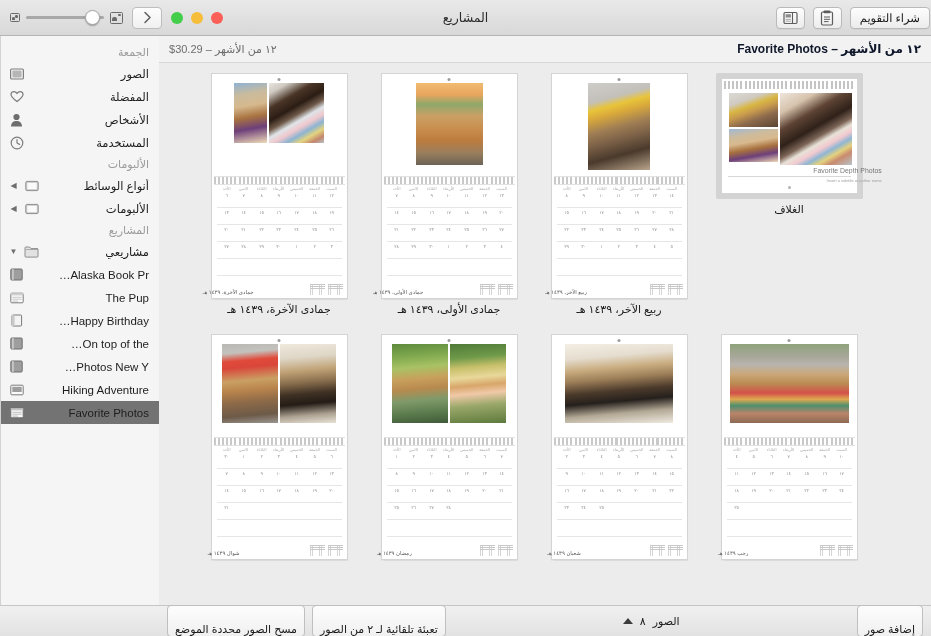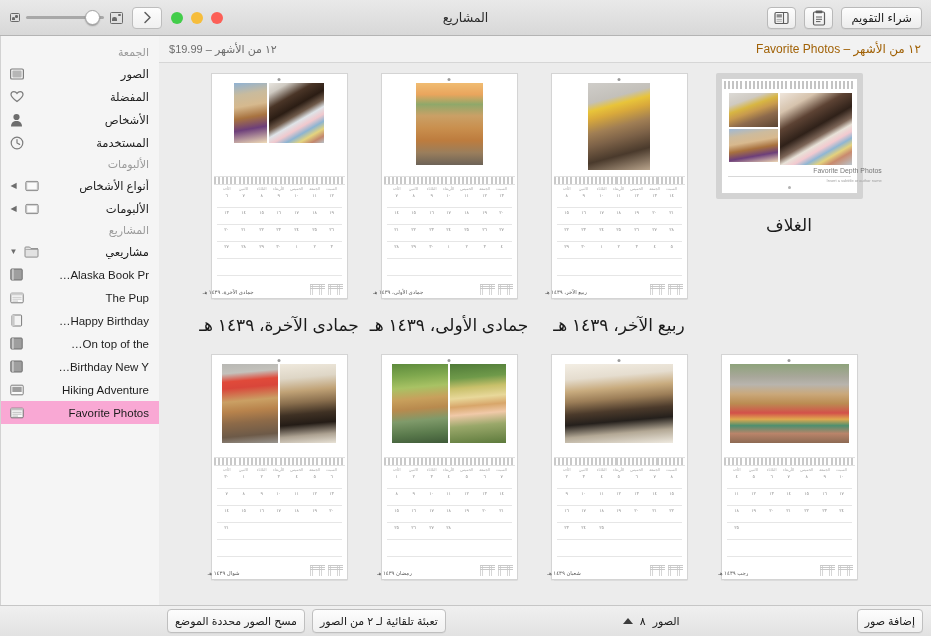--- a/index.html
+++ b/index.html
@@ -23,21 +23,22 @@
   .titlebar {
     position: relative;
     height: 36px; min-height: 36px;
     background: linear-gradient(to bottom, #e9e9e9 0%, #d8d8d8 100%);
     border-bottom: 1px solid #b4b4b4;
     display: flex; align-items: center;
     direction: rtl;
   }
   .tb-left-group {
     display: flex; align-items: center; gap: 8px;
-    padding-right: 9px;
+    padding-right: 1px;
+    font-family: Liberation Serif, serif;
   }
   .tb-btn {
     background: linear-gradient(to bottom, #fdfdfd, #ececec);
     border: 1px solid #b9b9b9;
     border-radius: 4px;
     height: 22px;
     display: flex; align-items: center; justify-content: center;
     font-size: 11.5px; color: #1a1a1a;
     padding: 0 9px;
     box-shadow: 0 1px 0 rgba(255,255,255,0.6) inset, 0 0.5px 0.5px rgba(0,0,0,0.08);
@@ -164,21 +165,21 @@
     color: #787878;
   }
   .sb-item .sb-lab {
     flex: 1;
     text-align: right;
     white-space: nowrap;
     overflow: hidden;
     text-overflow: ellipsis;
   }
   .sb-item.selected {
-    background: #f9a8d4;
+    background: #737373;
     justify-content: center;
   }
   .sb-item.project .sb-lab { color: #1d1d1d; }
   .sb-disclose {
     width: 9px; flex: 0 0 9px;
     font-size: 8px; color: #6d6d6d;
     text-align: center;
     line-height: 1;
   }
   .sb-child { padding-right: 10px; }
@@ -192,22 +193,22 @@
   }
   .proj-header {
     height: 27px; min-height: 27px;
     background: #f2f2f2;
     border-bottom: 1px solid #d6d6d6;
     display: flex; align-items: center;
     padding: 0 10px;
     direction: rtl;
   }
   .proj-title {
-    font-size: 12px; color: #a16207;
-    font-weight: normal;
+    font-size: 12px; color: #0f172a;
+    font-weight: bold;
     white-space: nowrap;
   }
   .proj-price {
     margin-right: auto;
     font-size: 11px;
     color: #6d6d6d;
     white-space: nowrap;
   }
 
   .canvas {
@@ -333,23 +334,23 @@
     opacity: .85;
   }
   .month-label {
     font-size: 4px;
     color: #5a5a5a;
     transform: scale(1.35);
     transform-origin: right bottom;
     white-space: nowrap;
   }
   .cell-caption {
-    font-size: 17px;
+    font-size: 11px;
     color: #1a1a1a;
-    margin-top: 16px;
+    margin-top: 4px;
     text-align: center;
     white-space: nowrap;
   }
 
   
   .cover-page {
     width: 137px; height: 116px;
     background: #ffffff;
     border: 1px solid #d4d4d4;
     display: flex; flex-direction: column;
@@ -404,24 +405,24 @@
     border-top: 1px solid #c6c6c6;
     display: flex; align-items: center;
     direction: rtl;
     padding: 0 8px;
     gap: 7px;
   }
   .bb-btn {
     background: linear-gradient(to bottom, #fdfdfd, #f0f0f0);
     border: 1px solid #bfbfbf;
     border-radius: 4px;
-    height: 24px;
+    height: 32px;
     font-size: 11px;
     color: #1a1a1a;
-    display: flex; align-items: center; gap: 5px;
+    display: flex; align-items: flex-end; gap: 5px;
     padding: 0 7px;
     white-space: nowrap;
     cursor: default;
     box-shadow: 0 0.5px 0.5px rgba(0,0,0,0.07);
   }
   .stepper-arrows {
     display: flex; flex-direction: column;
     line-height: 5px; font-size: 7px; color: #555;
   }
   .bb-center {
@@ -495,21 +496,21 @@
       </div>
     </div>
   </div>
 
   <div class="body-area">
 
     <div class="main">
 
       <div class="proj-header">
         <div class="proj-title">١٢ من الأشهر – Favorite Photos</div>
-        <div class="proj-price">١٢ من الأشهر – 19.99$</div>
+        <div class="proj-price">١٢ من الأشهر – 30.29$</div>
       </div>
 
       <div class="canvas">
 
         <div class="grid-row" style="padding-top:10px;">
 
           <div class="cell">
             <div class="cover-wrap selected">
               <div class="cover-page">
                 <div class="cover-spiral"></div>
@@ -1041,21 +1042,21 @@
               <circle cx="7" cy="7" r="5.8" fill="none" stroke="#7d7d7d" stroke-width="1.2"></circle>
               <polyline points="7,3.5 7,7 9.6,8.4" fill="none" stroke="#7d7d7d" stroke-width="1.2" stroke-linecap="round"></polyline>
             </svg>
         </span>
       </div>
 
 
       <div class="sb-header">الألبومات</div>
 
       <div class="sb-item">
-        <span class="sb-lab">أنواع الأشخاص</span>
+        <span class="sb-lab">أنواع الوسائط</span>
         <span class="sb-ico">
           <svg width="14" height="12" viewBox="0 0 14 12">
               <rect x="0.8" y="1.4" width="12.4" height="9.2" rx="1.2" fill="#d3d3d3" stroke="#8e8e8e" stroke-width="1"></rect>
               <rect x="2.3" y="3" width="9.4" height="6" rx="0.6" fill="#fafafa"></rect>
             </svg>
         </span>
         <span class="sb-disclose">◀</span>
       </div>
 
       <div class="sb-item">
@@ -1119,21 +1120,21 @@
         <span class="sb-lab">On top of the…</span>
         <span class="sb-ico">
           <svg width="13" height="13" viewBox="0 0 13 13">
               <rect x="0.8" y="1" width="11.4" height="11" rx="1" fill="#9e9e9e" stroke="#6f6f6f" stroke-width="1"></rect>
               <rect x="2.5" y="1" width="0.9" height="11" fill="#efefef"></rect>
             </svg>
         </span>
       </div>
 
       <div class="sb-item project sb-child">
-        <span class="sb-lab">Birthday New Y…</span>
+        <span class="sb-lab">Photos New Y…</span>
         <span class="sb-ico">
           <svg width="13" height="13" viewBox="0 0 13 13">
               <rect x="0.8" y="1" width="11.4" height="11" rx="1" fill="#9e9e9e" stroke="#6f6f6f" stroke-width="1"></rect>
               <rect x="2.5" y="1" width="0.9" height="11" fill="#efefef"></rect>
             </svg>
         </span>
       </div>
 
       <div class="sb-item project sb-child">
         <span class="sb-lab">Hiking Adventure</span>

